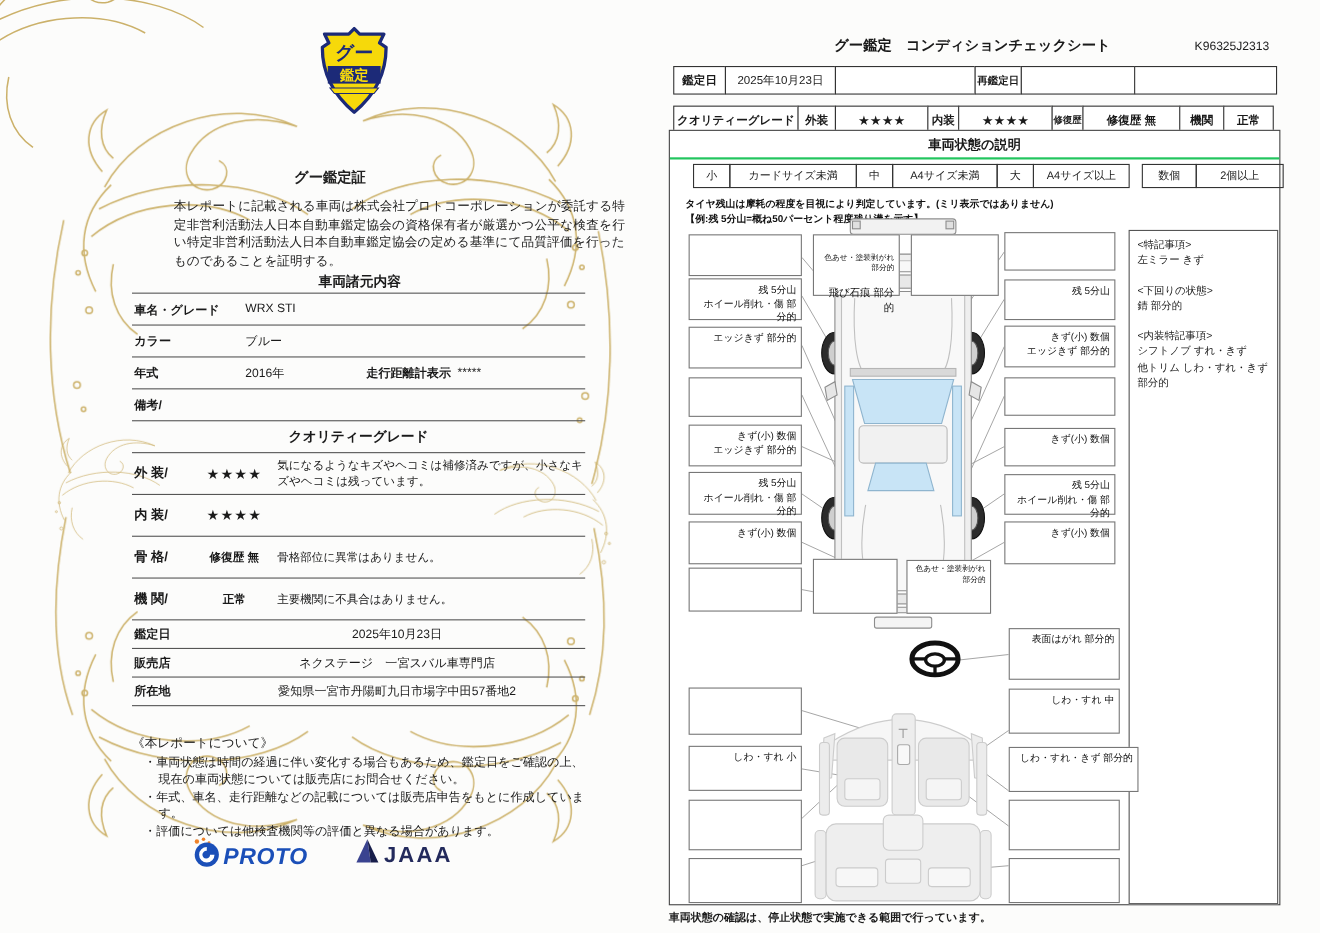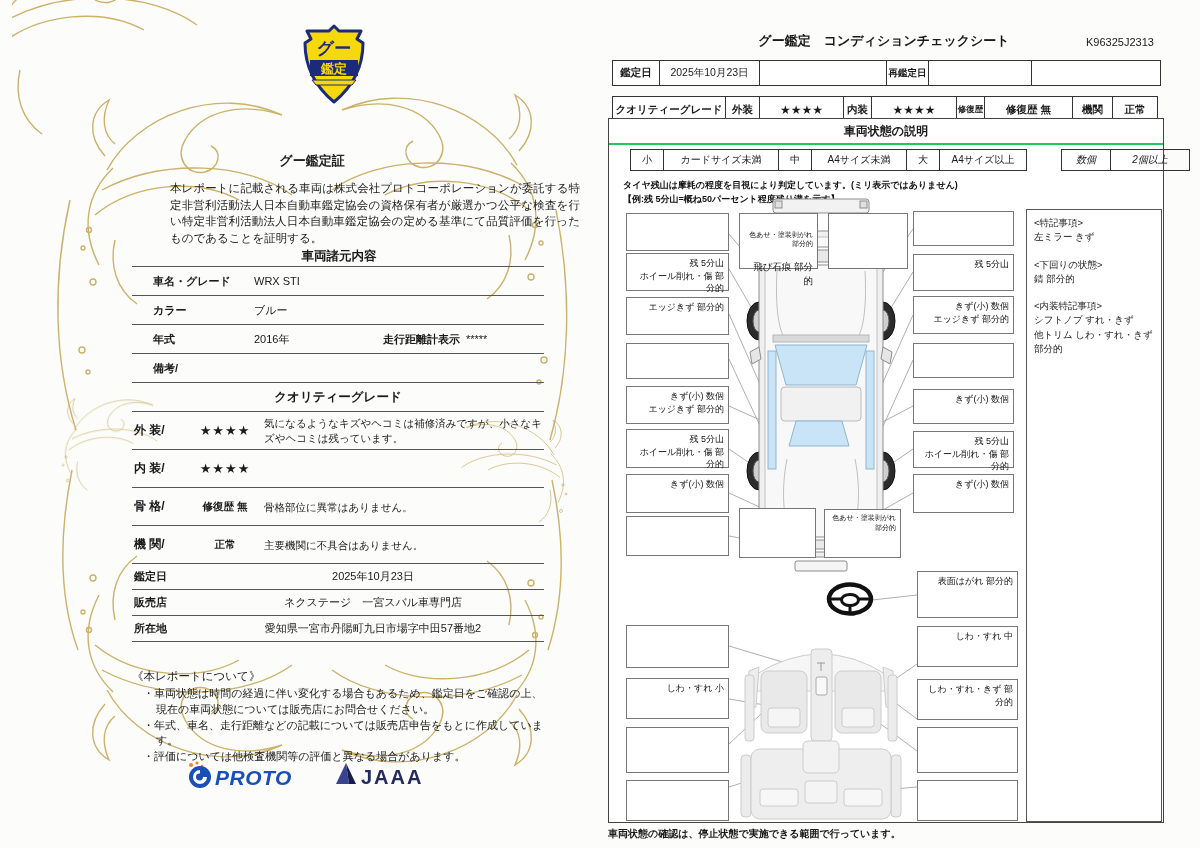--- a/index.html
+++ b/index.html
@@ -1,34 +1,34 @@
 <!DOCTYPE html>
 <html><head>
 <meta charset="utf-8">
 <style>
   html,body{margin:0;padding:0;}
   body{width:1200px;height:848px;position:relative;background:#fcfcfb;
        font-family:"Liberation Sans","DejaVu Sans",sans-serif;color:#1a1a1a;overflow:hidden;}
   
-  #cert{position:absolute;left:12px;top:0;width:600px;height:848px;}
+  #cert{position:absolute;left:0;top:0;width:600px;height:848px;}
   .orn{position:absolute;left:0;top:0;width:600px;height:848px;pointer-events:none;}
   .badge{position:absolute;left:291px;top:24px;width:62px;height:84px;}
   .cert-title{position:absolute;left:40px;top:102px;width:520px;text-align:center;
       font-family:"DejaVu Serif","Liberation Serif",serif;font-style:italic;font-weight:bold;
       font-size:31px;color:#b2954a;letter-spacing:1px;}
   .cert-sub{position:absolute;left:40px;top:152px;width:520px;text-align:center;
       font-size:13px;font-weight:bold;color:#222;}
   .cert-intro{position:absolute;left:122px;top:180px;width:410px;font-size:11.5px;line-height:1.45;
       text-align:justify;color:#222;margin-left:36px;}
   .spec-head{position:absolute;left:122px;top:248px;width:410px;text-align:center;
       font-size:12.5px;font-weight:bold;}
   .ctable{position:absolute;left:120px;top:266px;width:412px;border-top:1px solid #555;}
   .crow{display:flex;align-items:center;border-bottom:1px solid #555;min-height:29px;
       font-size:11px;padding:1px 2px;box-sizing:border-box;}
-  .clab{font-weight:bold;white-space:nowrap;margin-left:19px;}
+  .clab{font-weight:bold;white-space:nowrap;}
   .cval{margin-left:6px;}
   .crow .w95{width:95px;flex:none;}
   .ghead{justify-content:center;font-weight:bold;font-size:12.5px;min-height:29px;}
   .grow{min-height:38px;padding:4px 2px;}
   .grow .glab{width:52px;flex:none;font-weight:bold;font-size:12px;}
   .grow .gval{width:78px;flex:none;font-weight:bold;font-size:12px;text-align:center;}
   .grow .gstars{font-size:13px;letter-spacing:1px;}
   .grow .gdesc{flex:1;font-size:10.5px;line-height:1.4;}
   .irow{min-height:26px;}
   .irow .ilab{width:70px;flex:none;font-weight:bold;}
@@ -216,21 +216,21 @@
     <div class="mb-head">車両状態の説明</div>
 
     <div class="legend" style="left:22px;">
       <div class="lc bold" style="width:34px;">小</div>
       <div class="lc" style="width:116px;">カードサイズ未満</div>
       <div class="lc bold" style="width:34px;">中</div>
       <div class="lc" style="width:96px;">A4サイズ未満</div>
       <div class="lc bold" style="width:34px;">大</div>
       <div class="lc" style="width:88px;">A4サイズ以上</div>
     </div>
-    <div class="legend" style="left:453px;font-style:italic;">
+    <div class="legend" style="left:430px;">
       <div class="lc bold" style="width:50px;">数個</div>
       <div class="lc" style="width:80px;">2個以上</div>
     </div>
 
     <div class="tirenote">
       <div>タイヤ残山は摩耗の程度を目視により判定しています。(ミリ表示ではありません)</div>
       <div>【例:残 5分山=概ね50パーセント程度残り溝を示す】</div>
     </div>
 
     <svg class="diagram-svg" viewBox="0 0 556 702">
@@ -375,21 +375,21 @@
       <div>錆 部分的</div>
       <div class="np-gap">&lt;内装特記事項&gt;</div>
       <div>シフトノブ すれ・きず</div>
       <div>他トリム しわ・すれ・きず 部分的</div>
     </div>
 
     <div class="abox" style="left:308px;top:452px;width:101px;height:47px;">表面はがれ 部分的</div>
     <div class="abox" style="left:17px;top:506px;width:103px;height:43px;"></div>
     <div class="abox" style="left:308px;top:507px;width:101px;height:41px;">しわ・すれ 中</div>
     <div class="abox" style="left:17px;top:559px;width:103px;height:41px;">しわ・すれ 小</div>
-    <div class="abox" style="left:308px;top:560px;width:101px;height:41px;">しわ・すれ・きず 部分的</div>
+    <div class="abox" style="left:308px;top:560px;width:118px;height:41px;">しわ・すれ・きず 部分的</div>
     <div class="abox" style="left:17px;top:608px;width:103px;height:46px;"></div>
     <div class="abox" style="left:308px;top:608px;width:101px;height:46px;"></div>
     <div class="abox" style="left:17px;top:661px;width:103px;height:41px;"></div>
     <div class="abox" style="left:308px;top:661px;width:101px;height:41px;"></div>
   </div>
 
   <div class="sheet-footer">車両状態の確認は、停止状態で実施できる範囲で行っています。</div>
 </div>
 
 </body></html>

